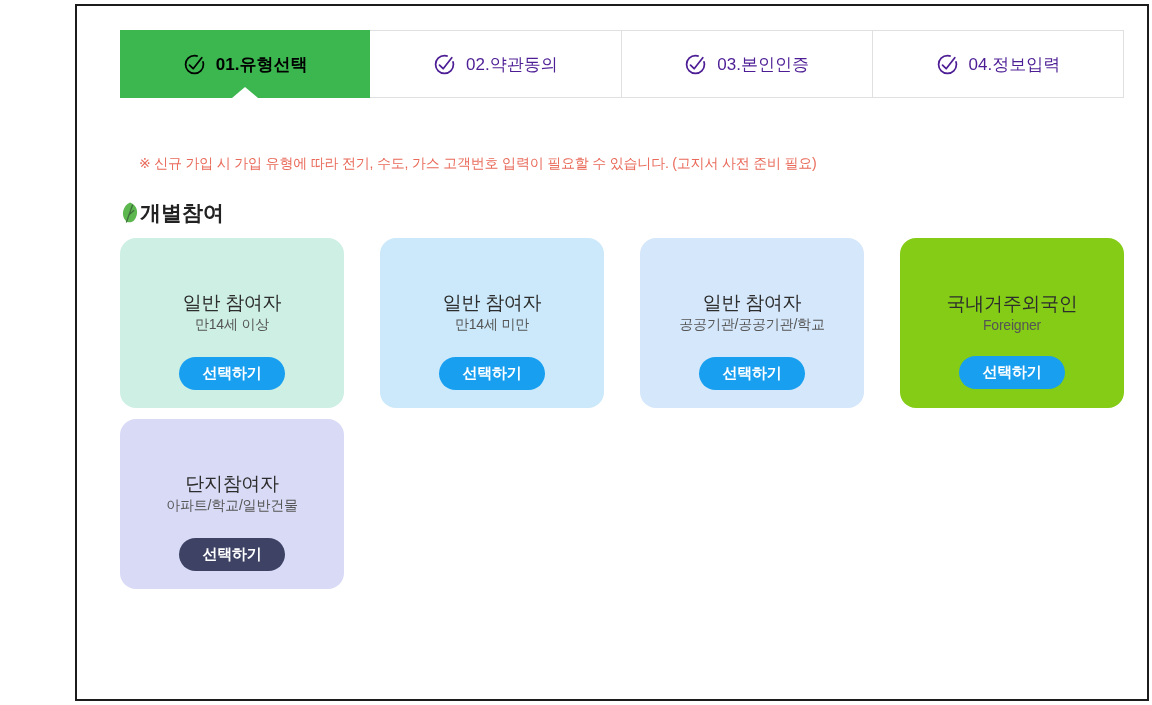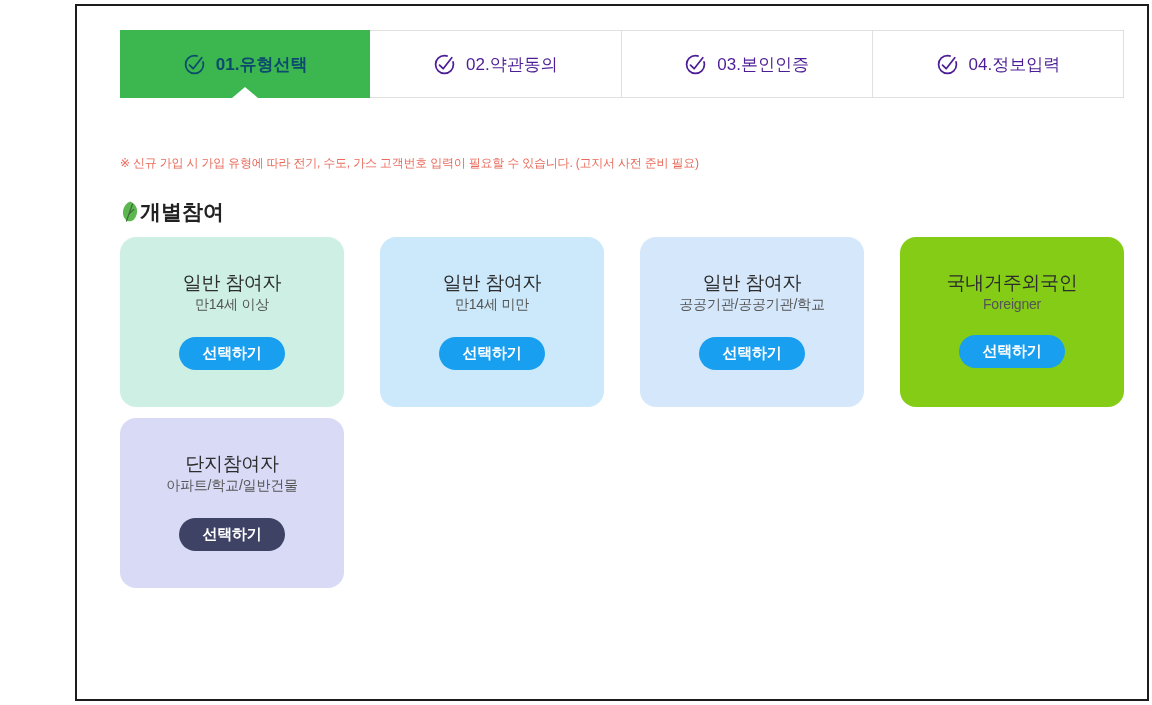--- a/index.html
+++ b/index.html
@@ -15,42 +15,43 @@
   
   .steps{
     display:flex;list-style:none;margin:24px 0 0 43px;padding:0;
     width:1004px;height:68px;box-sizing:border-box;
   }
   .step{
     flex:1;display:flex;align-items:center;justify-content:center;gap:10px;
     font-size:17px;color:#4c1d95;background:#fff;position:relative;cursor:pointer;
     border:1px solid #e0e0e0;border-left:none;box-sizing:border-box;
   }
-  .step.active{border:none;color:#0c4a6e;font-weight:700;}
+  .step.active{border:none;color:#000000;font-weight:700;}
   .step.active::after{
     content:"";position:absolute;bottom:0;left:50%;transform:translateX(-50%);
     width:0;height:0;border-left:13px solid transparent;border-right:13px solid transparent;
     border-bottom:11px solid #ffffff;
   }
   .chk{display:inline-flex;align-items:center;}
   .chk svg{display:block;}
   
-  .notice{margin:57px 0 0 43px;font-size:12px;letter-spacing:-0.2px;}
+  .notice{margin:57px 0 0 62px;font-size:14px;letter-spacing:-0.2px;}
   
   .section-title{
     display:flex;align-items:center;margin:26px 0 0 43px;
     font-size:21px;font-weight:700;color:#222;
   }
   .section-title.second{margin-top:48px;}
   .leaf{display:inline-flex;align-items:center;}
   .cards{display:flex;gap:36px;margin:11px 0 0 43px;}
   .card{
     width:224px;height:170px;border-radius:16px;box-sizing:border-box;
     display:flex;flex-direction:column;align-items:center;text-align:center;
     padding-top:33px;
+    justify-content:center;
   }
   .card-title{font-size:19px;color:#2d2d2d;font-weight:500;letter-spacing:-0.3px;}
   .card-sub{font-size:14px;color:#555;margin-top:0;letter-spacing:-0.2px;}
   .select-btn{
     margin-top:23px;min-width:106px;height:33px;padding:0 20px;border:none;border-radius:17px;
     color:#fff;font-size:15px;font-weight:700;cursor:pointer;font-family:inherit;letter-spacing:-0.3px;
   }
 </style>
 </head>
 <body>

